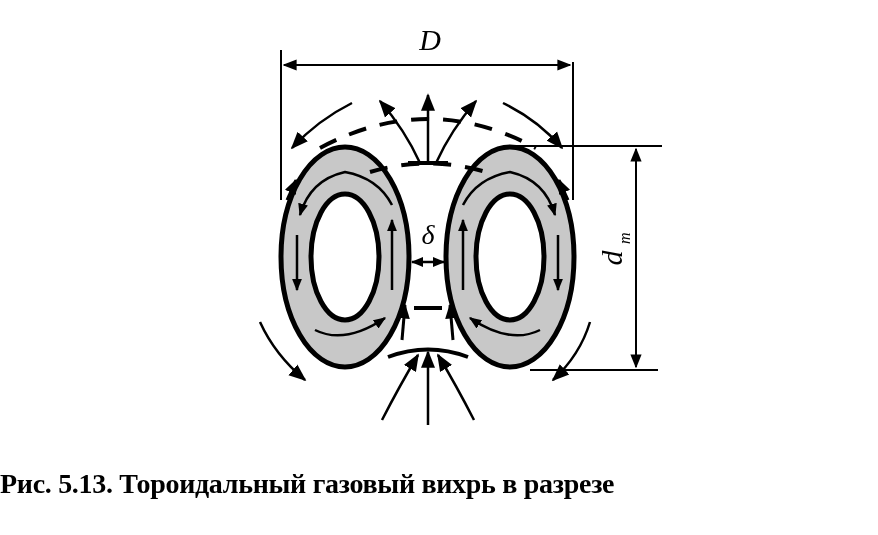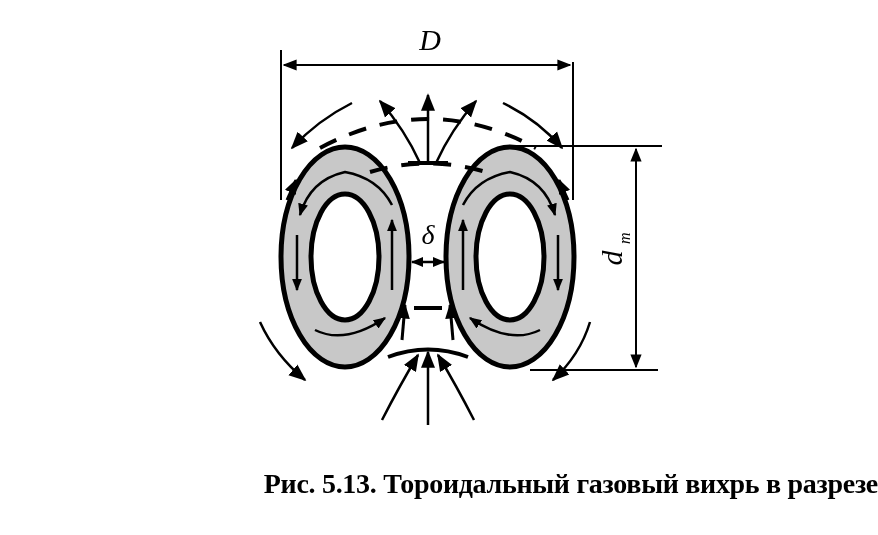--- a/index.html
+++ b/index.html
@@ -1,20 +1,20 @@
 <!DOCTYPE html>
 <html><head>
   <meta charset="utf-8">
   <style>
     html, body { margin: 0; padding: 0; background: #ffffff; }
     body { width: 878px; height: 535px; position: relative; overflow: hidden; }
     .figure { position: absolute; left: 0; top: 0; width: 878px; height: 535px; }
     .lbl { font-family: "Liberation Serif", "DejaVu Serif", serif; font-style: italic; fill: #000; }
     .caption {
-      position: absolute; left: 0; top: 468px; width: 878px; text-align: right;
+      position: absolute; left: 0; top: 468px; width: 878px; text-align: left;
       font-family: "Liberation Serif", "DejaVu Serif", serif; font-weight: bold;
       font-size: 28px; color: #000; letter-spacing: -0.3px;
     }
   </style>
 </head>
 <body>
 
 <svg class="figure" viewBox="0 0 878 535" xmlns="http://www.w3.org/2000/svg">
   <defs>
     <marker id="ah" viewBox="0 0 10 10" refX="9" refY="5" markerWidth="7" markerHeight="7" orient="auto-start-reverse">

